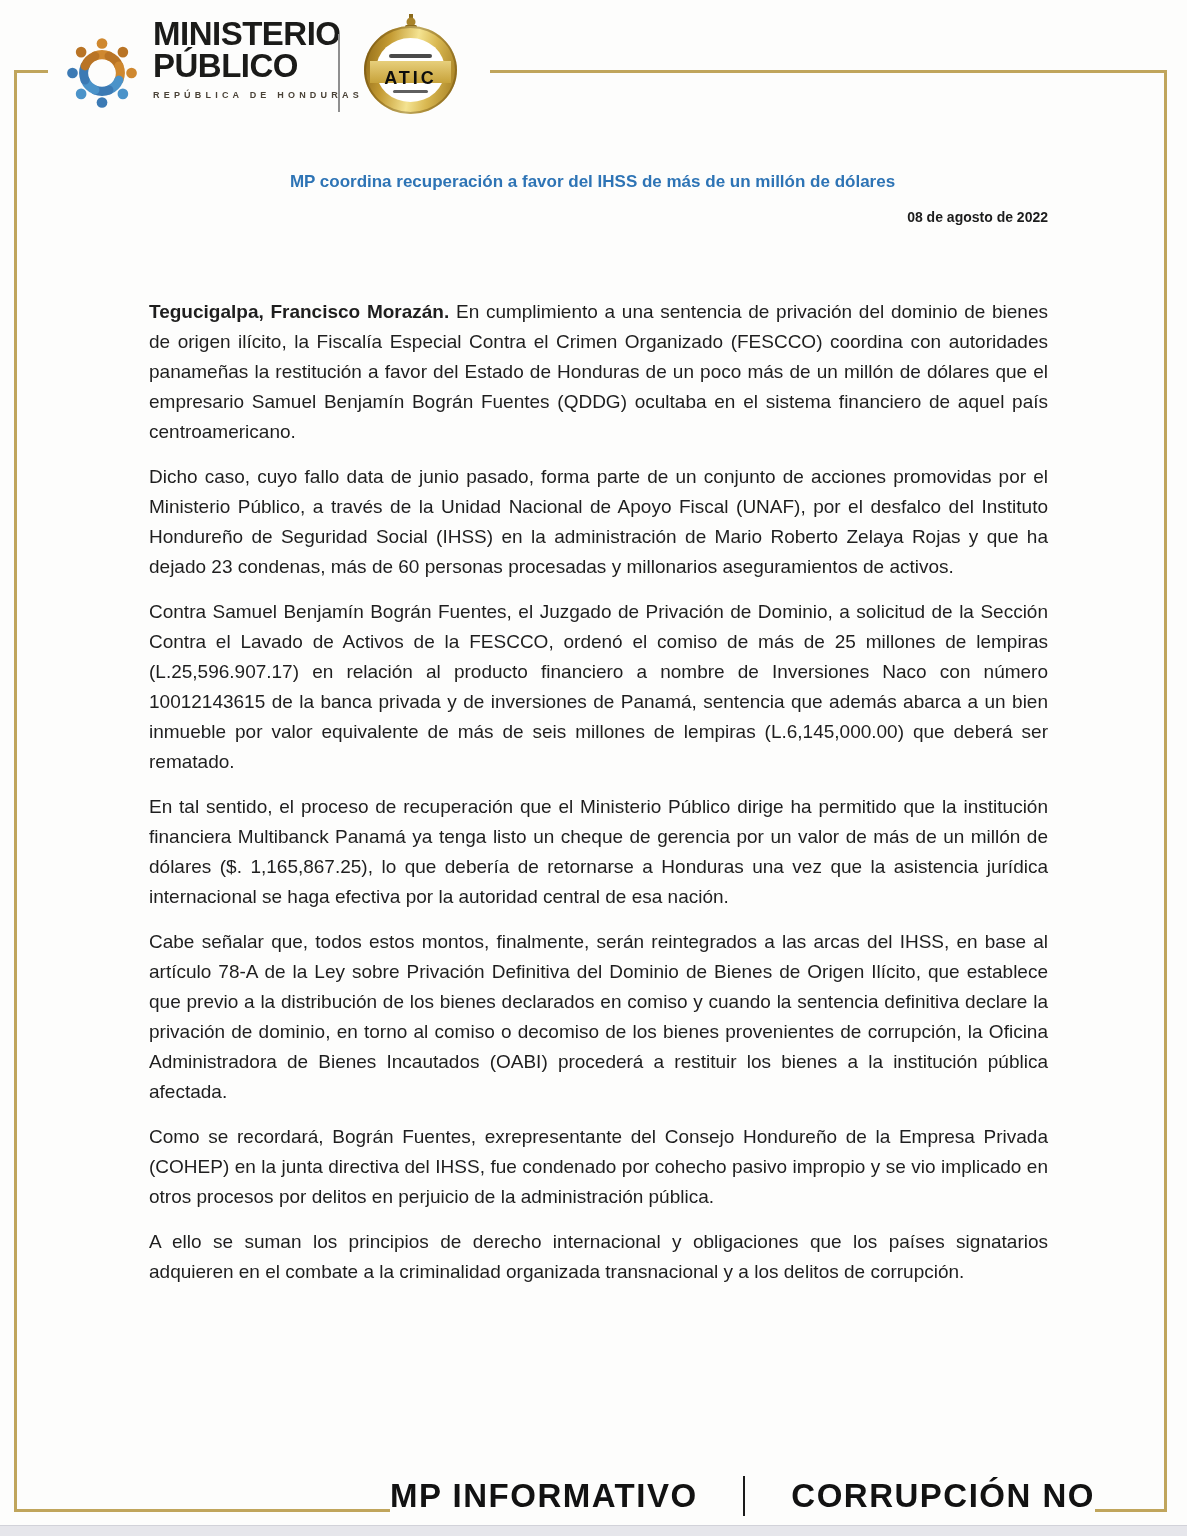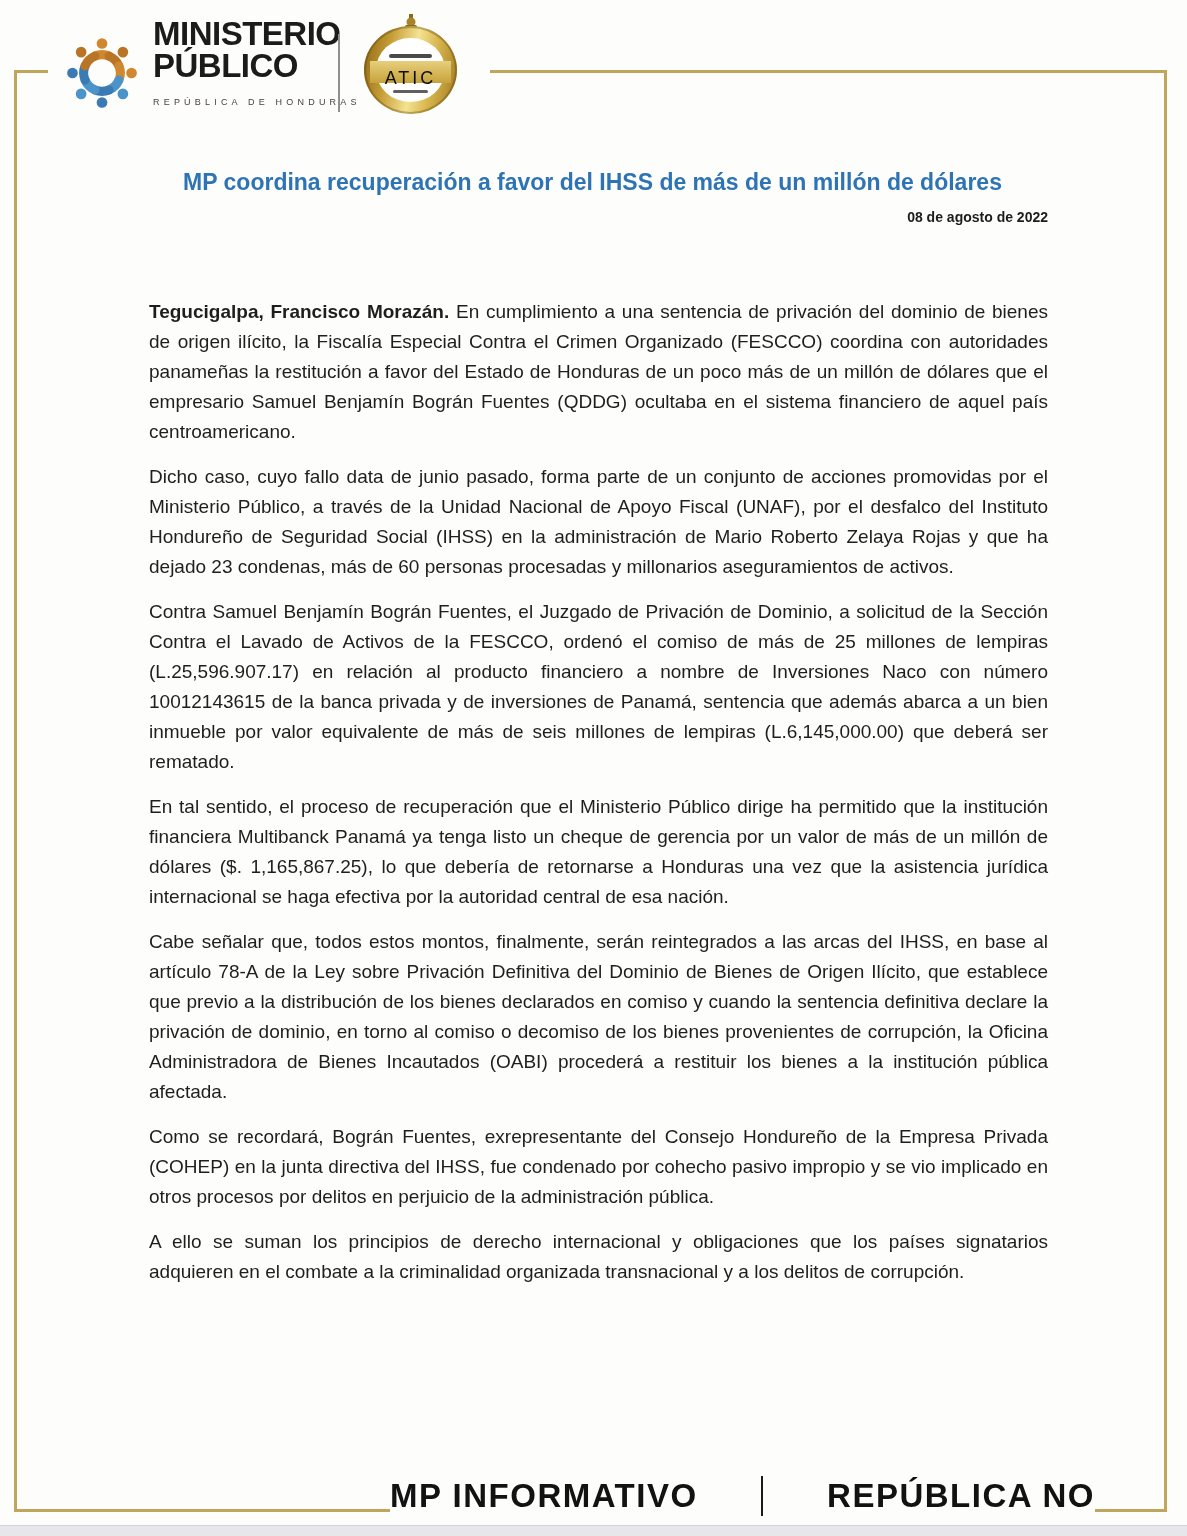--- a/index.html
+++ b/index.html
@@ -17,47 +17,47 @@
   .gl-topleft{left:14px;top:70px;width:34px;height:3px;}
   .gl-topright{left:490px;top:70px;width:677px;height:3px;}
   .gl-right{left:1164px;top:70px;width:3px;height:1442px;}
   .gl-bottomleft{left:14px;top:1509px;width:376px;height:3px;}
   .gl-bottomright{left:1095px;top:1509px;width:72px;height:3px;}
 
   
   .mp-logo{position:absolute;left:62px;top:30px;width:80px;height:86px;}
   .wordmark{position:absolute;left:153px;top:18px;color:#1b1b19;}
   .wordmark .big{font-size:33px;font-weight:700;line-height:32px;letter-spacing:-0.5px;}
-  .wordmark .sub{margin-top:15px;font-size:9px;font-weight:400;letter-spacing:4.2px;color:#4a4237;}
+  .wordmark .sub{margin-top:8px;font-size:9px;font-weight:700;letter-spacing:4.2px;color:#4a4237;}
   .hdr-divider{position:absolute;left:338px;top:34px;width:2px;height:78px;background:#8f8f8f;}
 
   .atic{position:absolute;left:364px;top:14px;width:93px;height:106px;}
   .atic .crest{position:absolute;left:38px;top:0px;width:18px;height:16px;}
   .atic .ring{
     position:absolute;left:0;top:12px;width:93px;height:88px;border-radius:50%;
     background:linear-gradient(100deg,#8a6414 0%,#c49b33 26%,#f4e391 52%,#d9b851 70%,#9e771d 100%);
     box-shadow:inset 0 0 0 2px rgba(90,60,10,.35);
   }
   .atic .inner{
     position:absolute;left:12px;top:24px;width:69px;height:64px;border-radius:50%;
     background:#fff;
   }
   .atic .band{
     position:absolute;left:6px;top:47px;width:81px;height:22px;
     background:linear-gradient(180deg,#e7cf7c,#c7a23a);
     display:flex;align-items:center;justify-content:center;
   }
-  .atic .band .lbl{font-size:18px;font-weight:400;letter-spacing:3px;color:#0d0d0d;margin-top:12px;}
+  .atic .band .lbl{font-size:18px;font-weight:700;letter-spacing:3px;color:#0d0d0d;margin-top:12px;}
   .atic .arc{position:absolute;background:#2a2a2a;border-radius:2px;opacity:.85;}
   .atic .arc-top{left:25px;top:40px;width:43px;height:4px;}
   .atic .arc-bottom{left:29px;top:76px;width:35px;height:3px;opacity:.75;}
 
   
   .headline{position:absolute;left:137px;top:164px;width:911px;text-align:center;}
-  .headline .t{font-size:23px;font-weight:700;line-height:36px;color:var(--blue,#2e74b5);}
+  .headline .t{font-size:17px;font-weight:700;line-height:36px;color:var(--blue,#2e74b5);}
   .date{margin-top:9px;text-align:right;font-size:14px;font-weight:700;color:#1c1c1c;}
 
   
   .bodytext{position:absolute;left:137px;top:297px;width:911px;}
   .bodytext p{
     margin:0 0 15px 12px;font-size:19px;line-height:30px;color:#1e1e1e;
     text-align:justify;text-justify:inter-word;
   }
   .bodytext p strong{font-weight:700;}
 
@@ -156,17 +156,17 @@
       <p>Contra Samuel Benjamín Bográn Fuentes, el Juzgado de Privación de Dominio, a solicitud de la Sección Contra el Lavado de Activos de la FESCCO, ordenó el comiso de más de 25 millones de lempiras (L.25,596.907.17) en relación al producto financiero a nombre de Inversiones Naco con número 10012143615 de la banca privada y de inversiones de Panamá, sentencia que además abarca a un bien inmueble por valor equivalente de más de seis millones de lempiras (L.6,145,000.00) que deberá ser rematado.</p>
       <p>En tal sentido, el proceso de recuperación que el Ministerio Público dirige ha permitido que la institución financiera Multibanck Panamá ya tenga listo un cheque de gerencia por un valor de más de un millón de dólares ($. 1,165,867.25), lo que debería de retornarse a Honduras una vez que la asistencia jurídica internacional se haga efectiva por la autoridad central de esa nación.</p>
       <p>Cabe señalar que, todos estos montos, finalmente, serán reintegrados a las arcas del IHSS, en base al artículo 78-A de la Ley sobre Privación Definitiva del Dominio de Bienes de Origen Ilícito, que establece que previo a la distribución de los bienes declarados en comiso y cuando la sentencia definitiva declare la privación de dominio, en torno al comiso o decomiso de los bienes provenientes de corrupción, la Oficina Administradora de Bienes Incautados (OABI) procederá a restituir los bienes a la institución pública afectada.</p>
       <p>Como se recordará, Bográn Fuentes, exrepresentante del Consejo Hondureño de la Empresa Privada (COHEP) en la junta directiva del IHSS, fue condenado por cohecho pasivo impropio y se vio implicado en otros procesos por delitos en perjuicio de la administración pública.</p>
       <p>A ello se suman los principios de derecho internacional y obligaciones que los países signatarios adquieren en el combate a la criminalidad organizada transnacional y a los delitos de corrupción.</p>
     </div>
 
   <div class="footer">
     <span>MP INFORMATIVO</span>
     <span class="sep"></span>
-    <span>REPÚBLICA NO</span>
+    <span>CORRUPCIÓN NO</span>
   </div>
 
   <div class="bottom-strip"></div>
 </div>
 
 </body></html>

